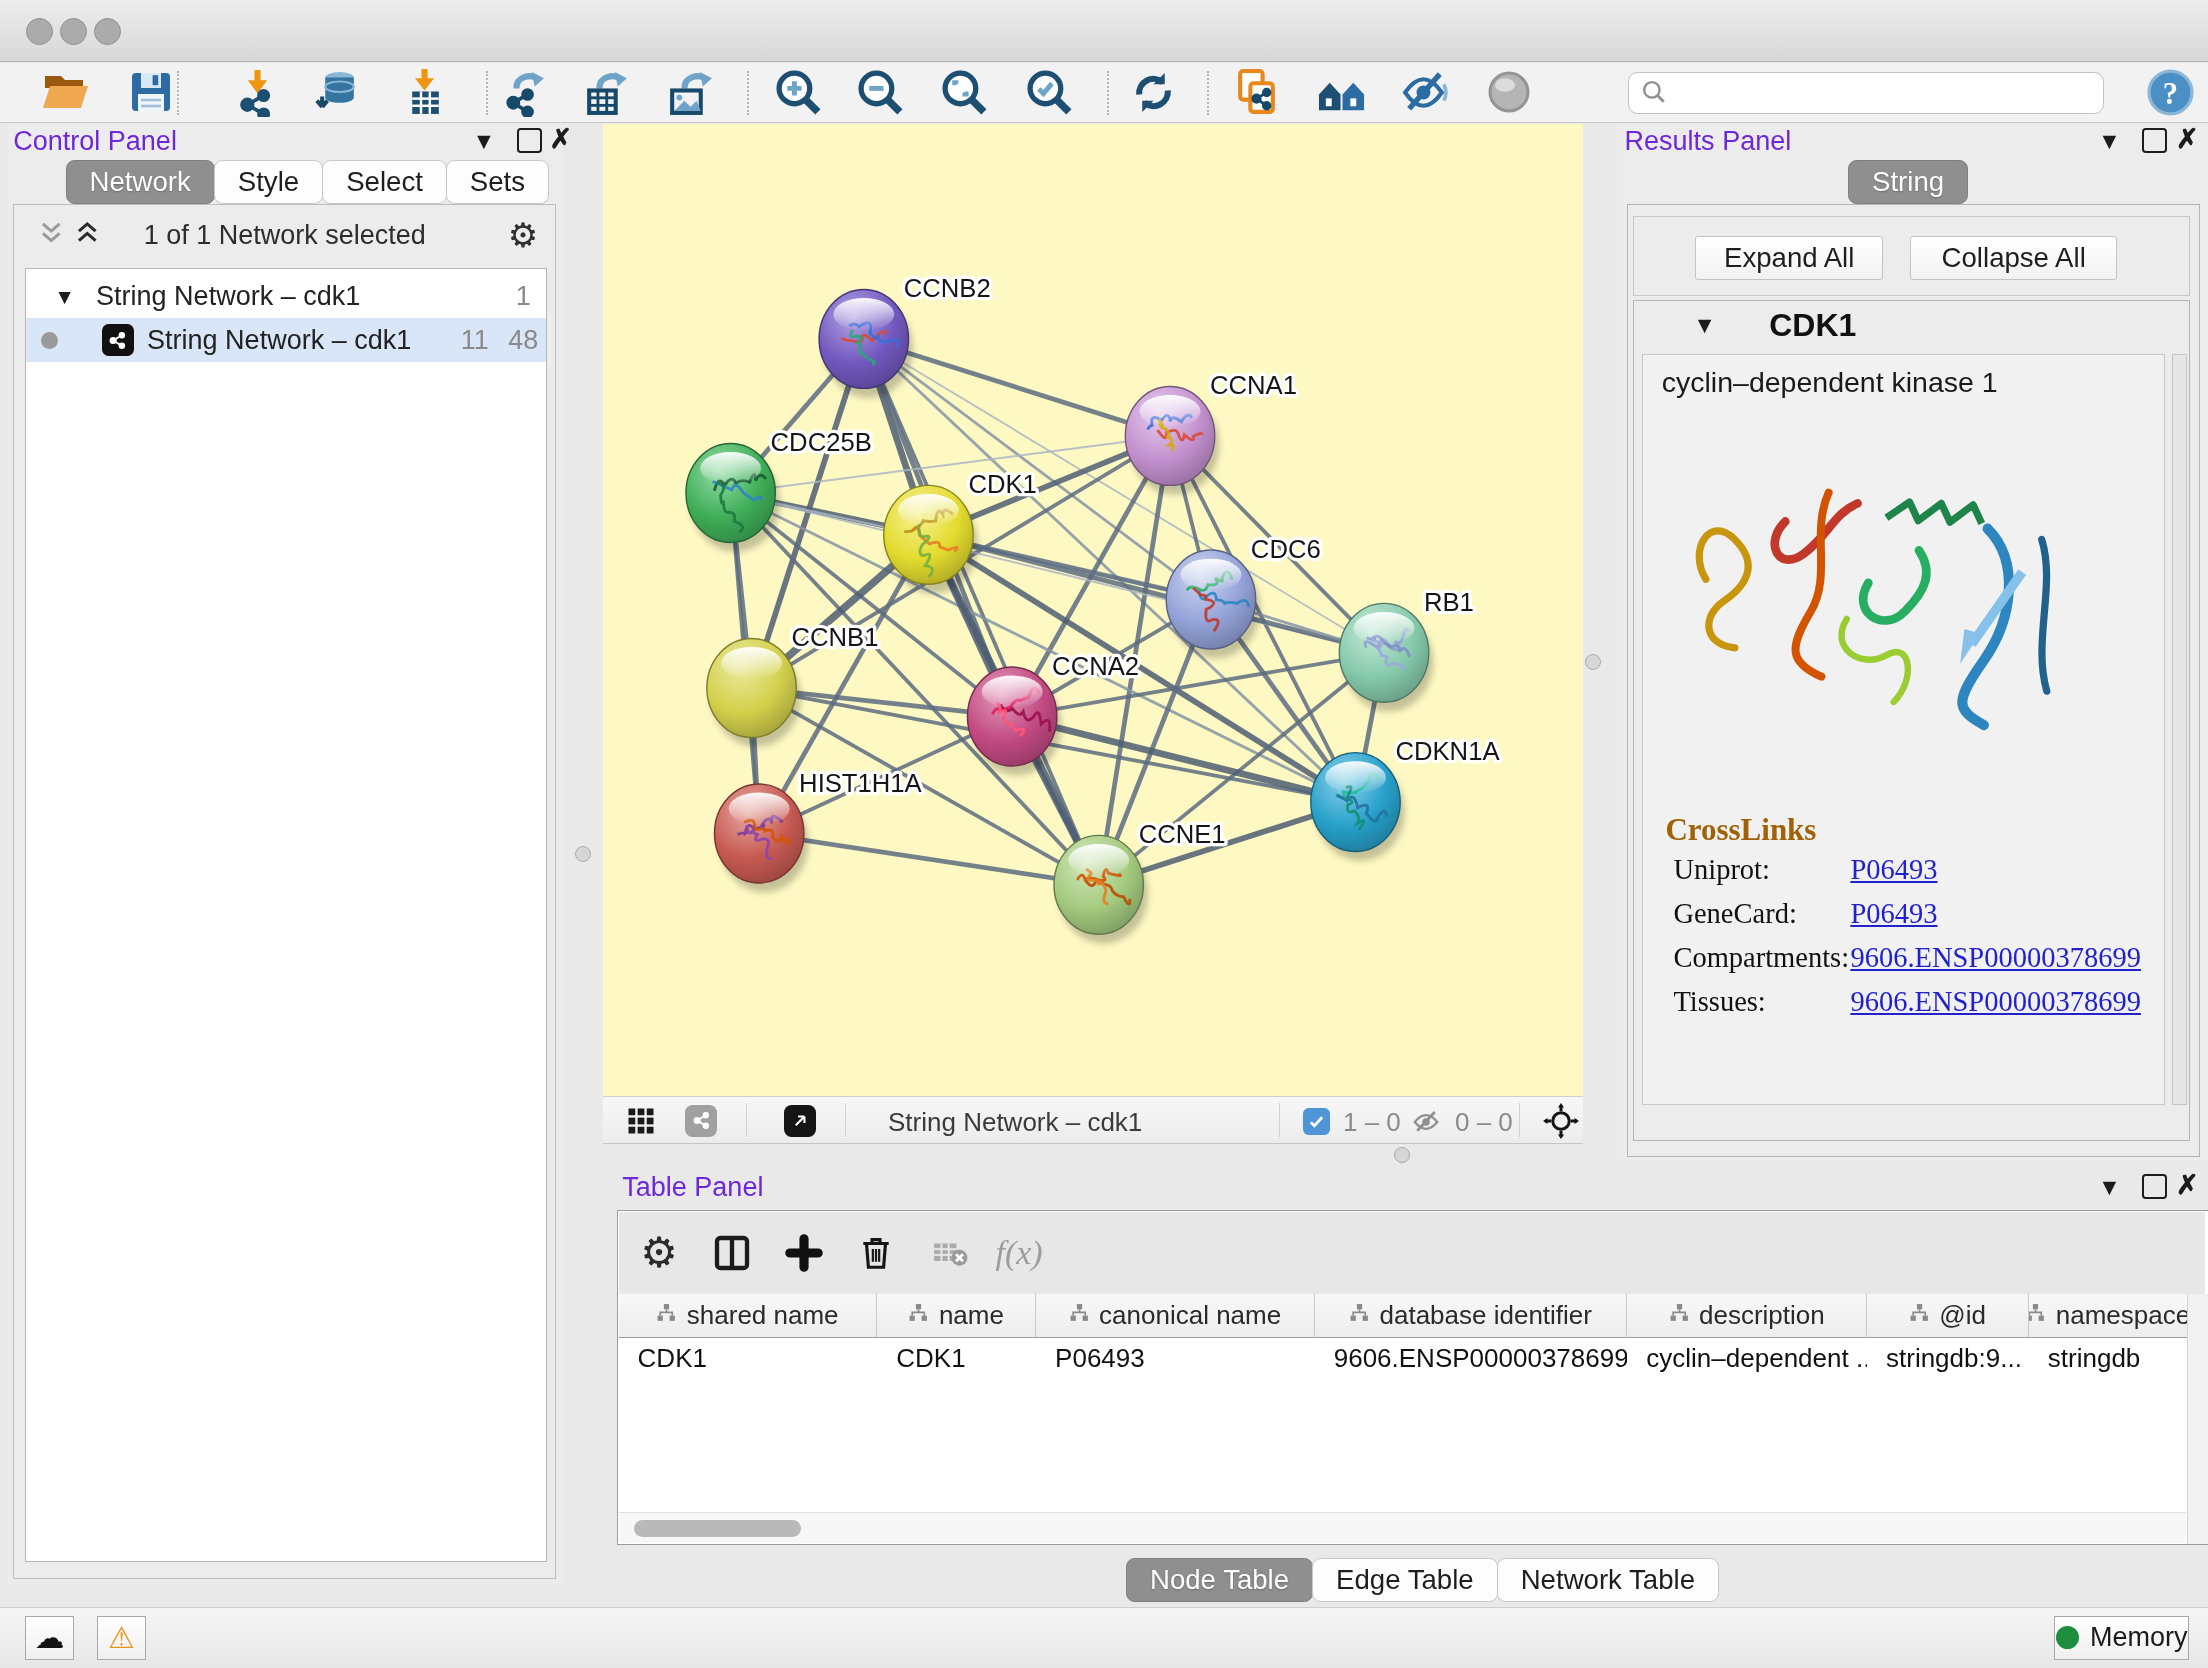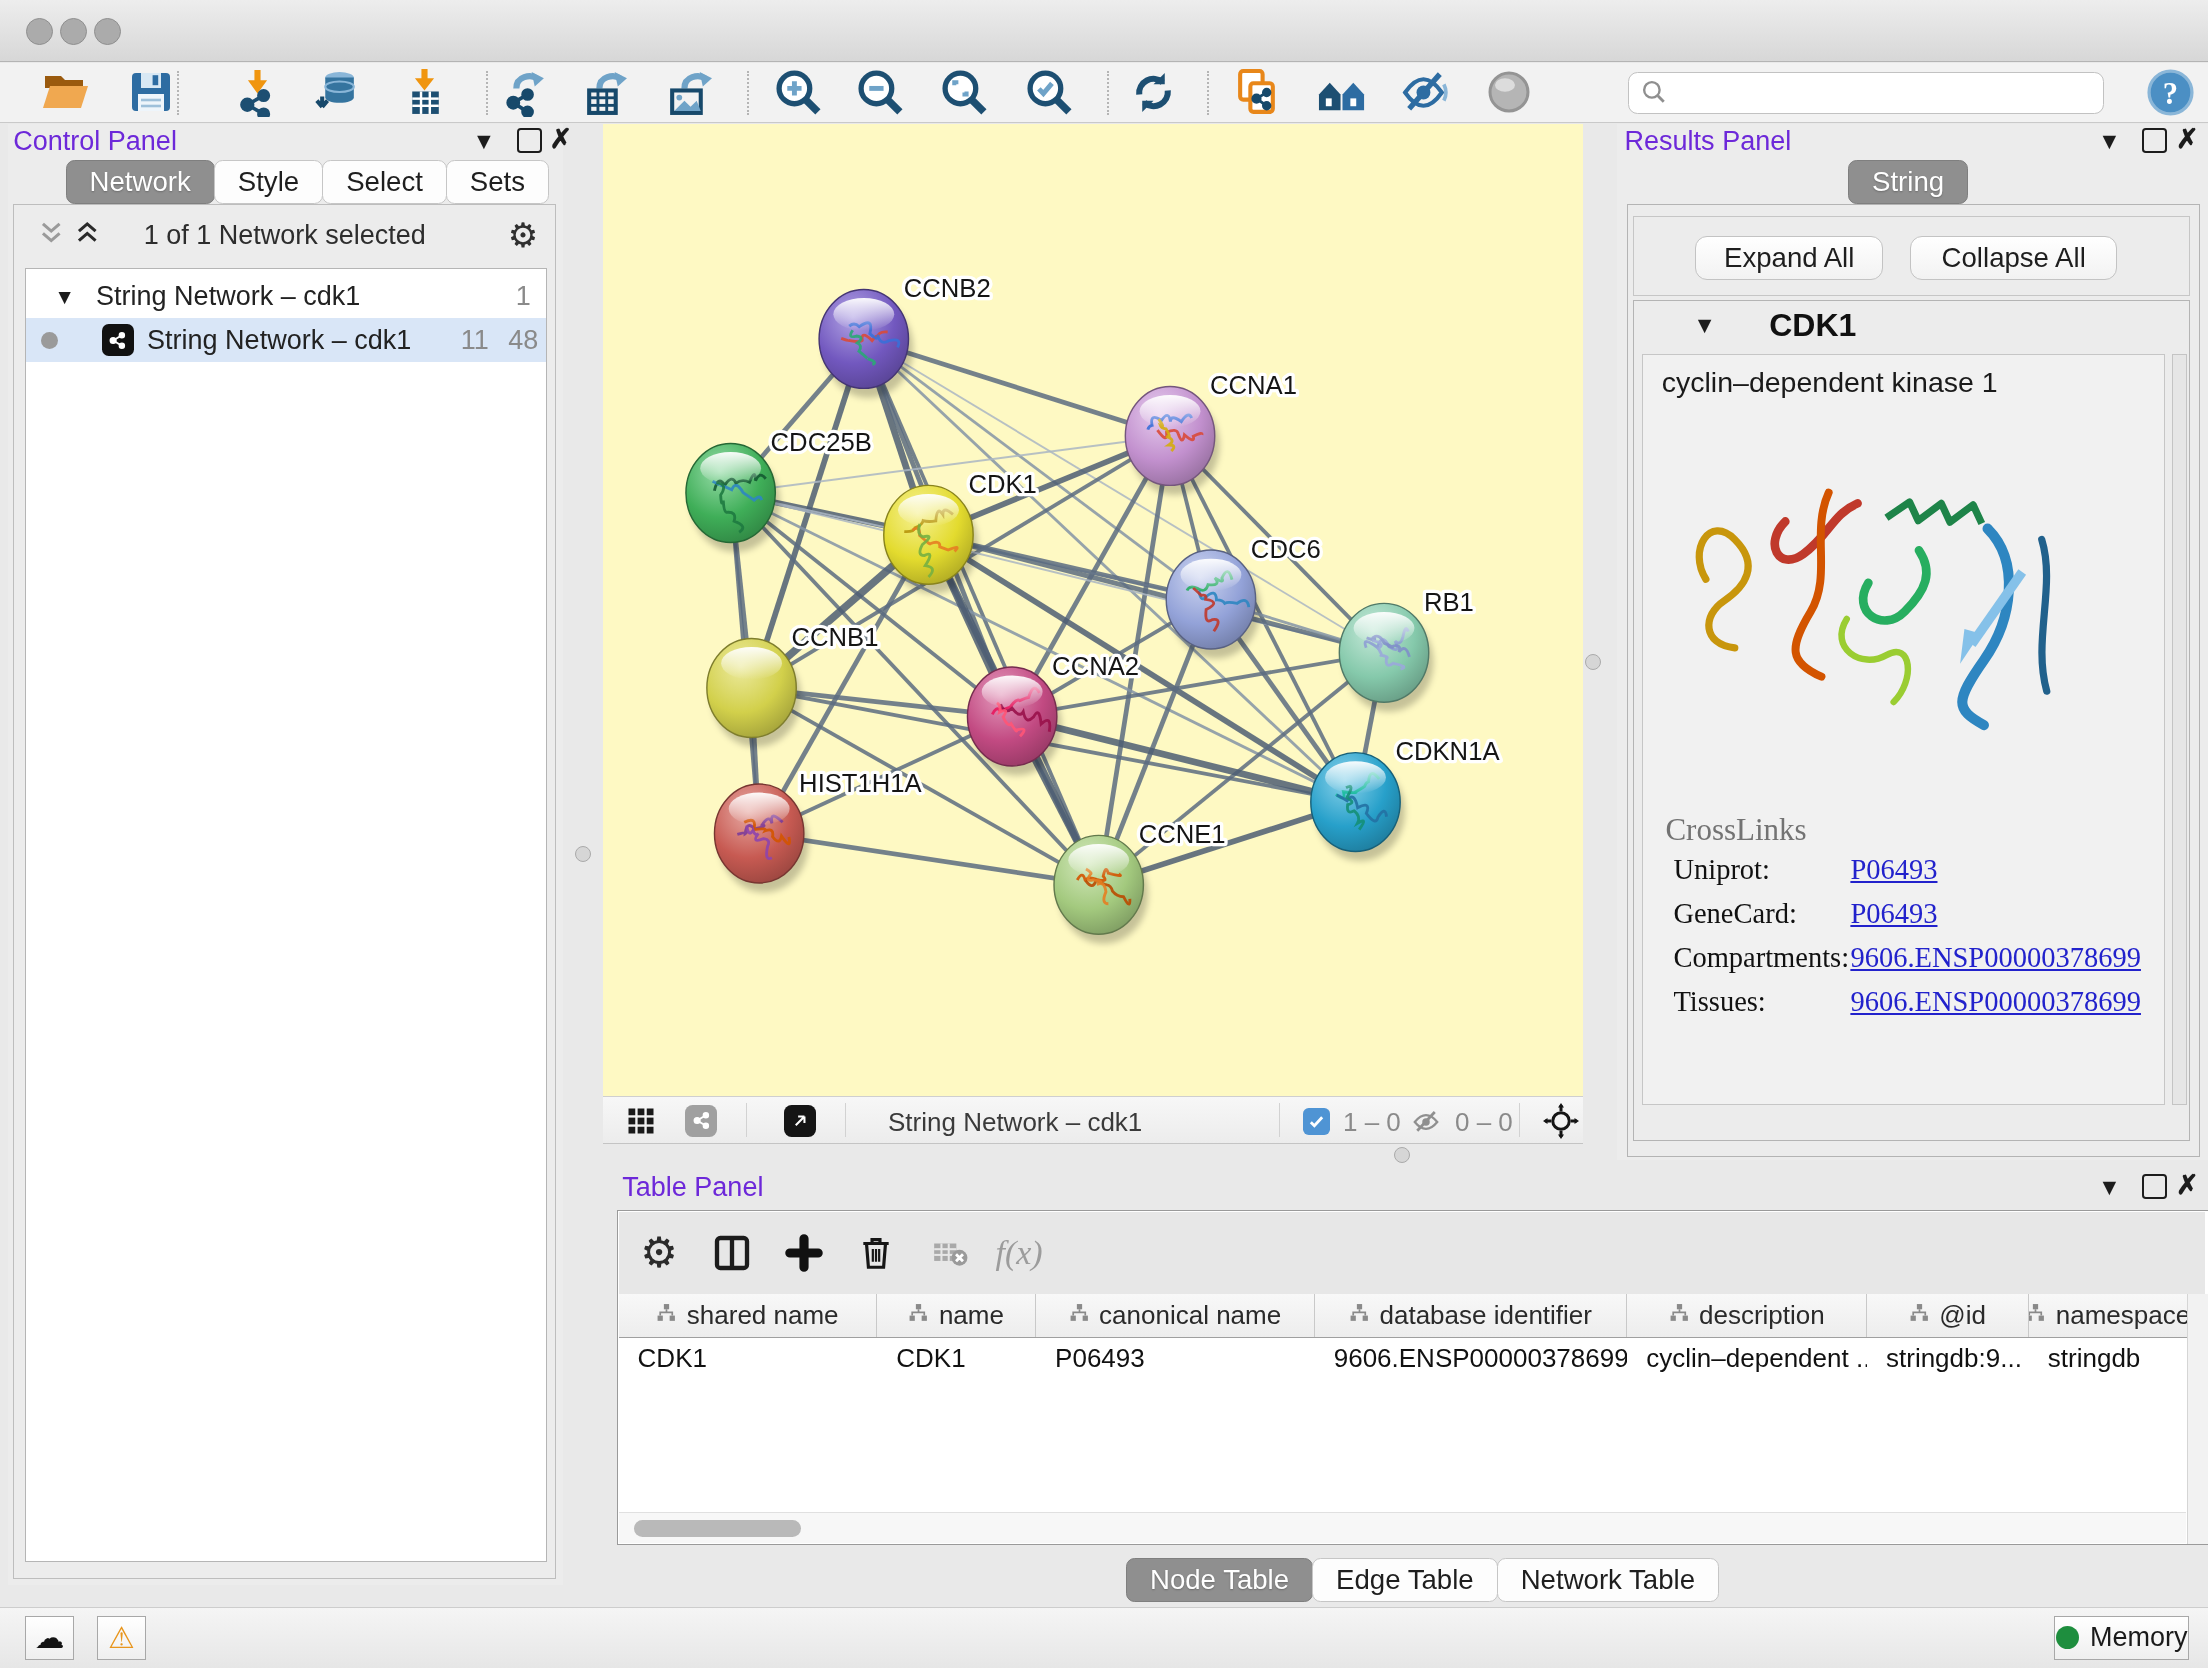--- a/index.html
+++ b/index.html
@@ -18,21 +18,21 @@
   #search-box{left:1628px;top:8.6px;width:476px;height:42px;background:#fff;border:1.9px solid #c2c2c2;
      border-radius:9.5px;display:flex;align-items:center;padding-left:11.4px;box-sizing:border-box;}
   #search-input{border:none;outline:none;font-size:25px;flex:1;background:transparent;}
   
   .panel-title{font-size:27px;color:#6d28d9;}
   .winctl{font-size:23px;color:#1c1c1c;font-weight:bold;line-height:27px;}
   .sqico{width:21px;height:21px;border:2.9px solid #1c1c1c;border-radius:3.8px;}
   .tab{height:42px;line-height:42px;padding:0 23px;font-size:27.6px;background:#fdfdfd;
        border:1px solid #c6c6c6;color:#1e1e1e;border-radius:8.6px;margin-left:-1px;text-align:center;}
   .tab.sel{background:#8f8f8f;color:#fff;border-color:#7f7f7f;text-shadow:0 1px 1.9px rgba(0,0,0,.25);}
-  .btn{background:linear-gradient(#ffffff,#f2f2f2);border:1px solid #c3c3c3;border-radius:12px;
+  .btn{background:linear-gradient(#ffffff,#f2f2f2);border:1px solid #c3c3c3;border-radius:3px;
        font-size:27.6px;color:#1e1e1e;display:flex;align-items:center;justify-content:center;}
   .dotHandle{width:14.3px;height:14.3px;border-radius:50%;background:#d6d6d6;border:1px solid #aaa;}
   
   #control-panel{left:7.6px;top:124px;width:555px;height:1461px;background:#ececec;}
   #control-tabs{left:59px;top:36px;display:flex;}
   #cp-box{left:5.7px;top:80px;width:543px;height:1375px;border:1px solid #bdbdbd;background:#ececec;box-sizing:border-box;}
   #cp-status-row{left:0px;top:13.3px;width:100%;height:38px;}
   #net-list{left:10.5px;top:63px;width:522px;height:1294px;background:#fff;border:1px solid #b5b5b5;box-sizing:border-box;}
   .nl-row{position:absolute;left:0;width:100%;height:44px;font-size:27px;display:flex;align-items:center;}
   .count{color:#8a8a8a;}
@@ -43,21 +43,21 @@
   .fsep{top:5.7px;height:34px;border-left:1px solid #d2d2d2;width:0;}
   .ftxt{font-size:26px;color:#3a3a3a;}
   .fcount{font-size:26px;color:#8a8a8a;}
   
   #results-panel{left:1617px;top:124px;width:592px;height:1036px;background:#ececec;}
   #rp-outer{left:9.5px;top:80px;width:573px;height:953px;border:1px solid #b4b4b4;background:#ececec;box-sizing:border-box;}
   #rp-sec1{left:5.7px;top:11.4px;width:557px;height:80px;border:1px solid #c6c6c6;box-sizing:border-box;}
   #cdk1-box{left:5.7px;top:95px;width:557px;height:841px;border:1px solid #b4b4b4;box-sizing:border-box;}
   #cdk1-inner{left:7.6px;top:53px;width:523px;height:751px;border:1px solid #c6c6c6;background:#f1f1f1;box-sizing:border-box;}
   #crosslinks{font-family:"Liberation Serif",serif;}
-  #crosslinks .cl-head{font-size:31px;font-weight:normal;color:#737373;}
+  #crosslinks .cl-head{font-size:31px;font-weight:bold;color:#a16207;}
   .cl-row{font-size:28.5px;line-height:44px;color:#111;}
   .cl-label{display:inline-block;width:200px;padding-left:23px;box-sizing:border-box;}
   .cl-value{color:#2222cc;text-decoration:underline;}
   
   #table-panel{left:609px;top:1168px;width:1600px;height:443px;}
   #tp-box{left:7.6px;top:42px;width:1592px;height:335px;background:#fff;border:1.9px solid #9a9a9a;box-sizing:border-box;}
   #tp-toolbar{left:1px;top:1px;width:1586px;height:82px;background:#e7e7e7;}
   .tpico{top:15px;width:51px;height:51px;display:flex;align-items:center;justify-content:center;}
   #table-header{left:1px;top:83px;width:1569px;height:44px;display:flex;
      background:linear-gradient(#f8f8f8,#ededed);border-bottom:1.9px solid #9f9f9f;box-sizing:border-box;}

